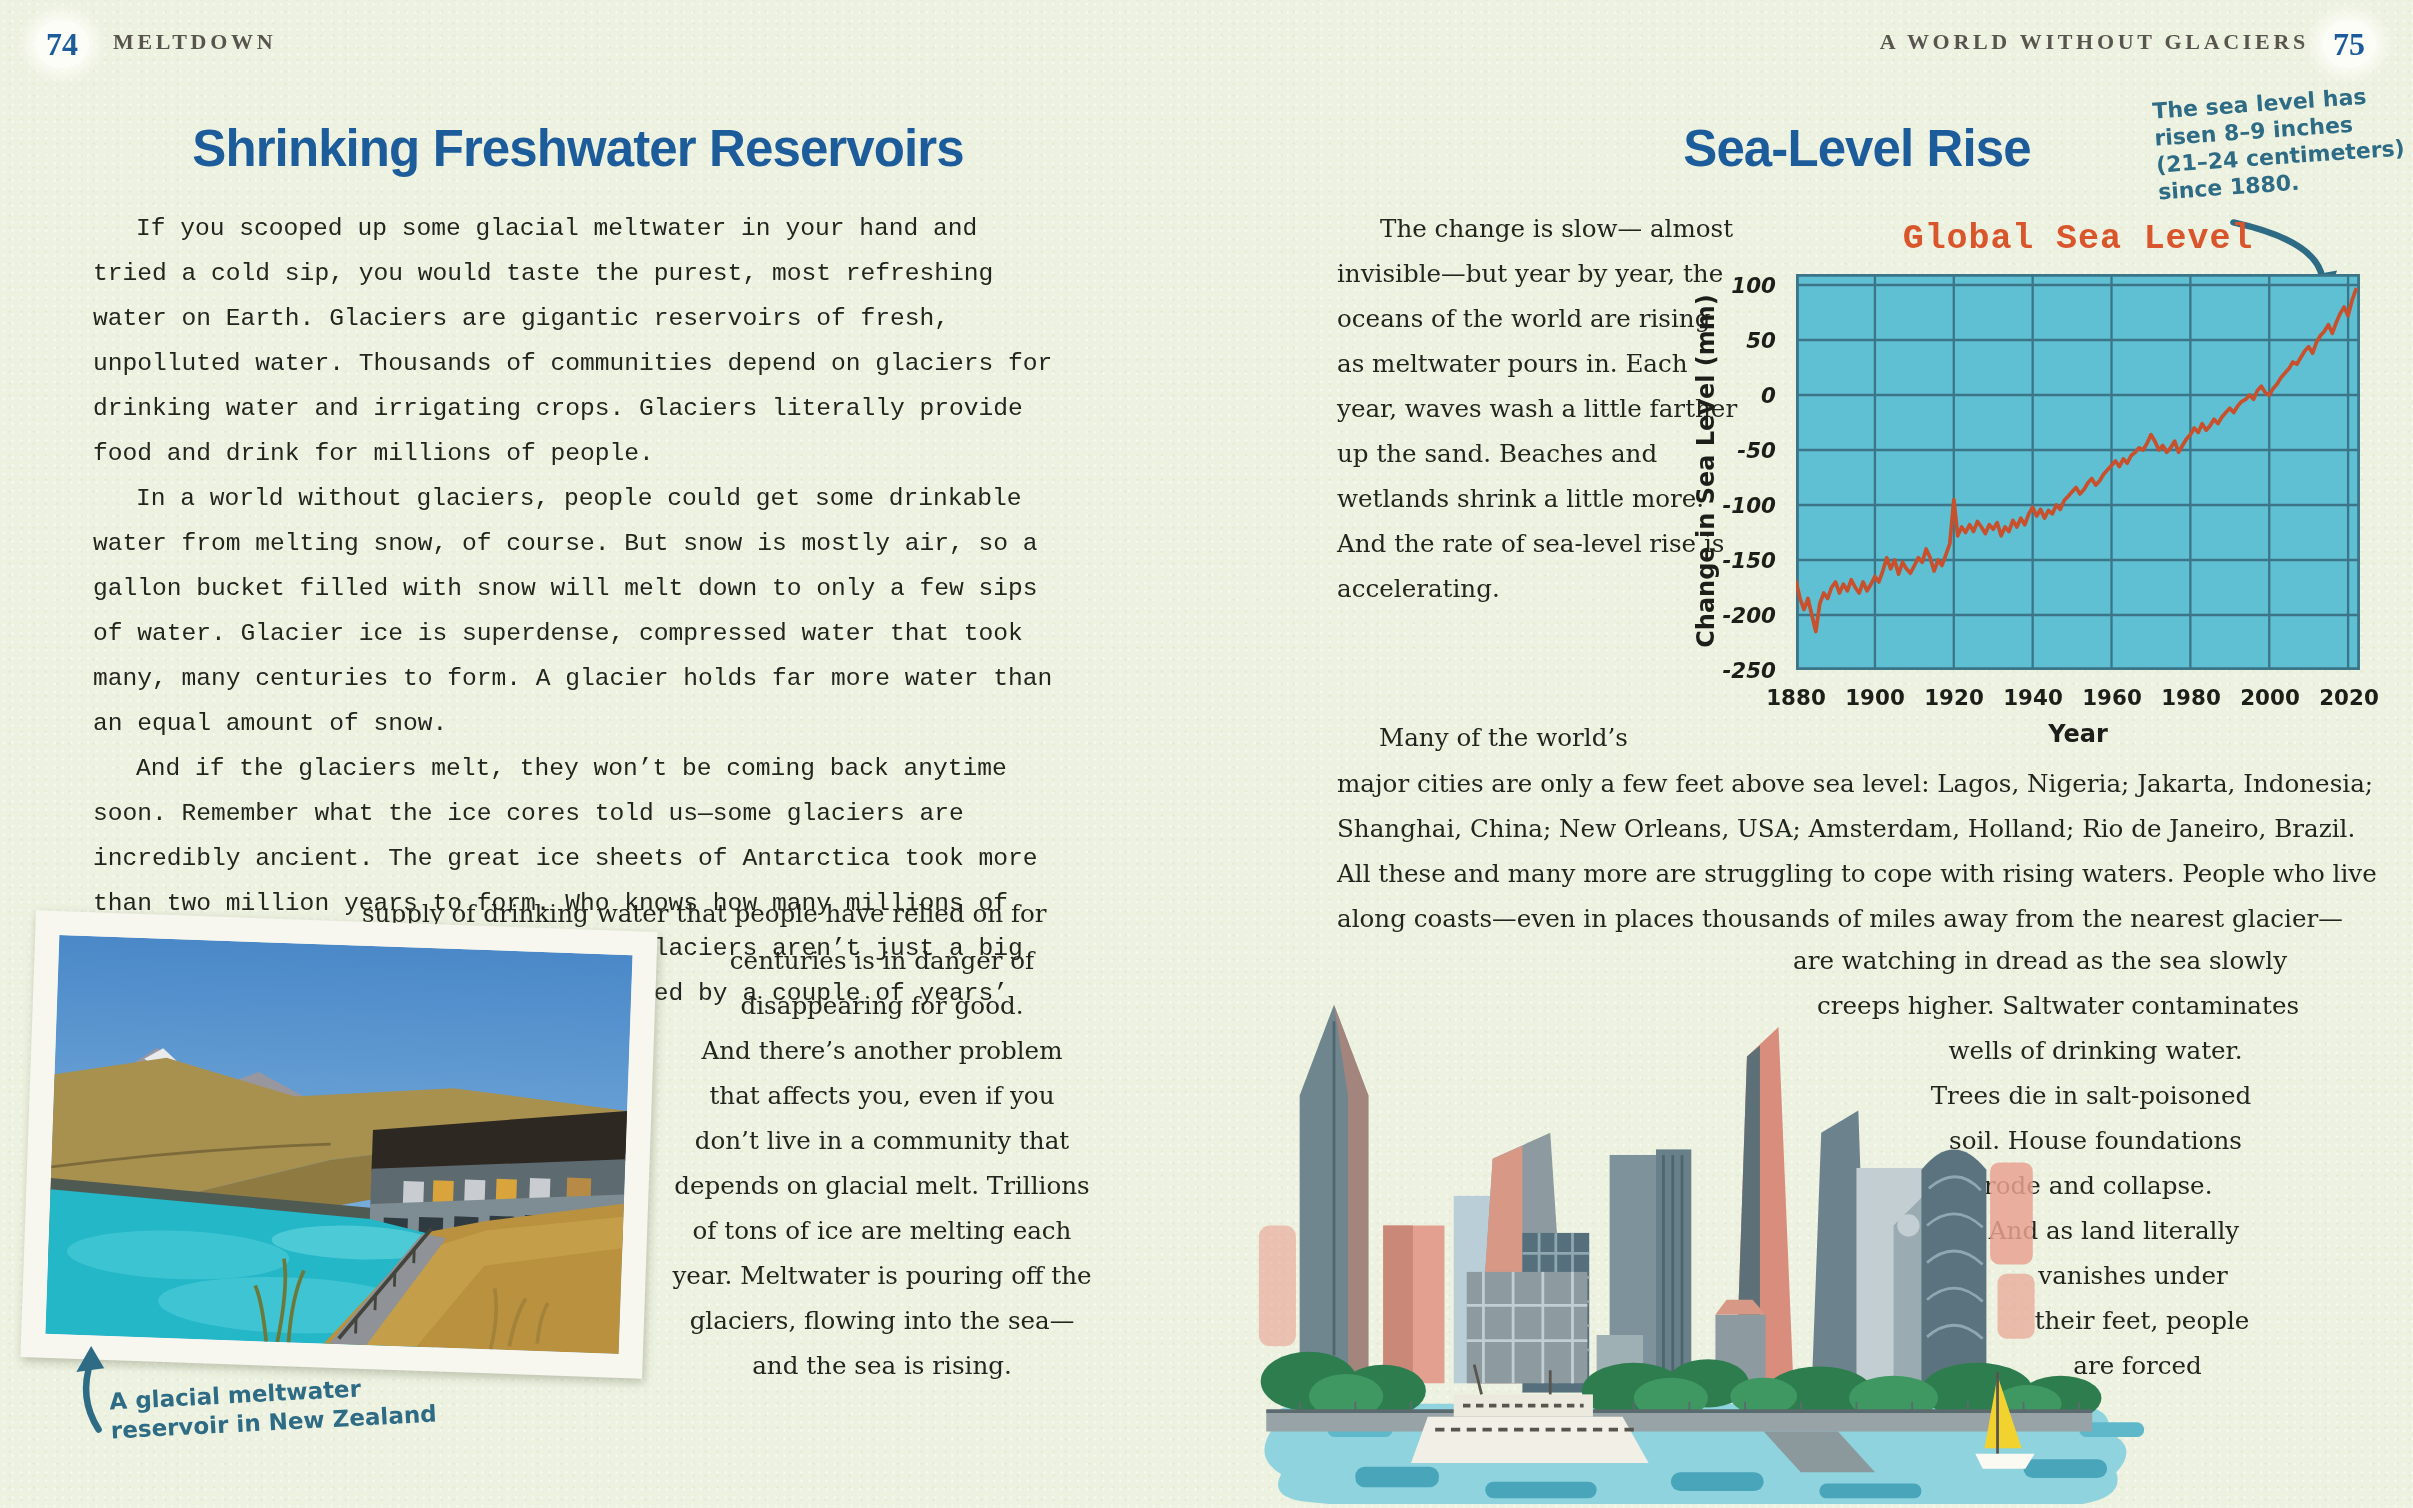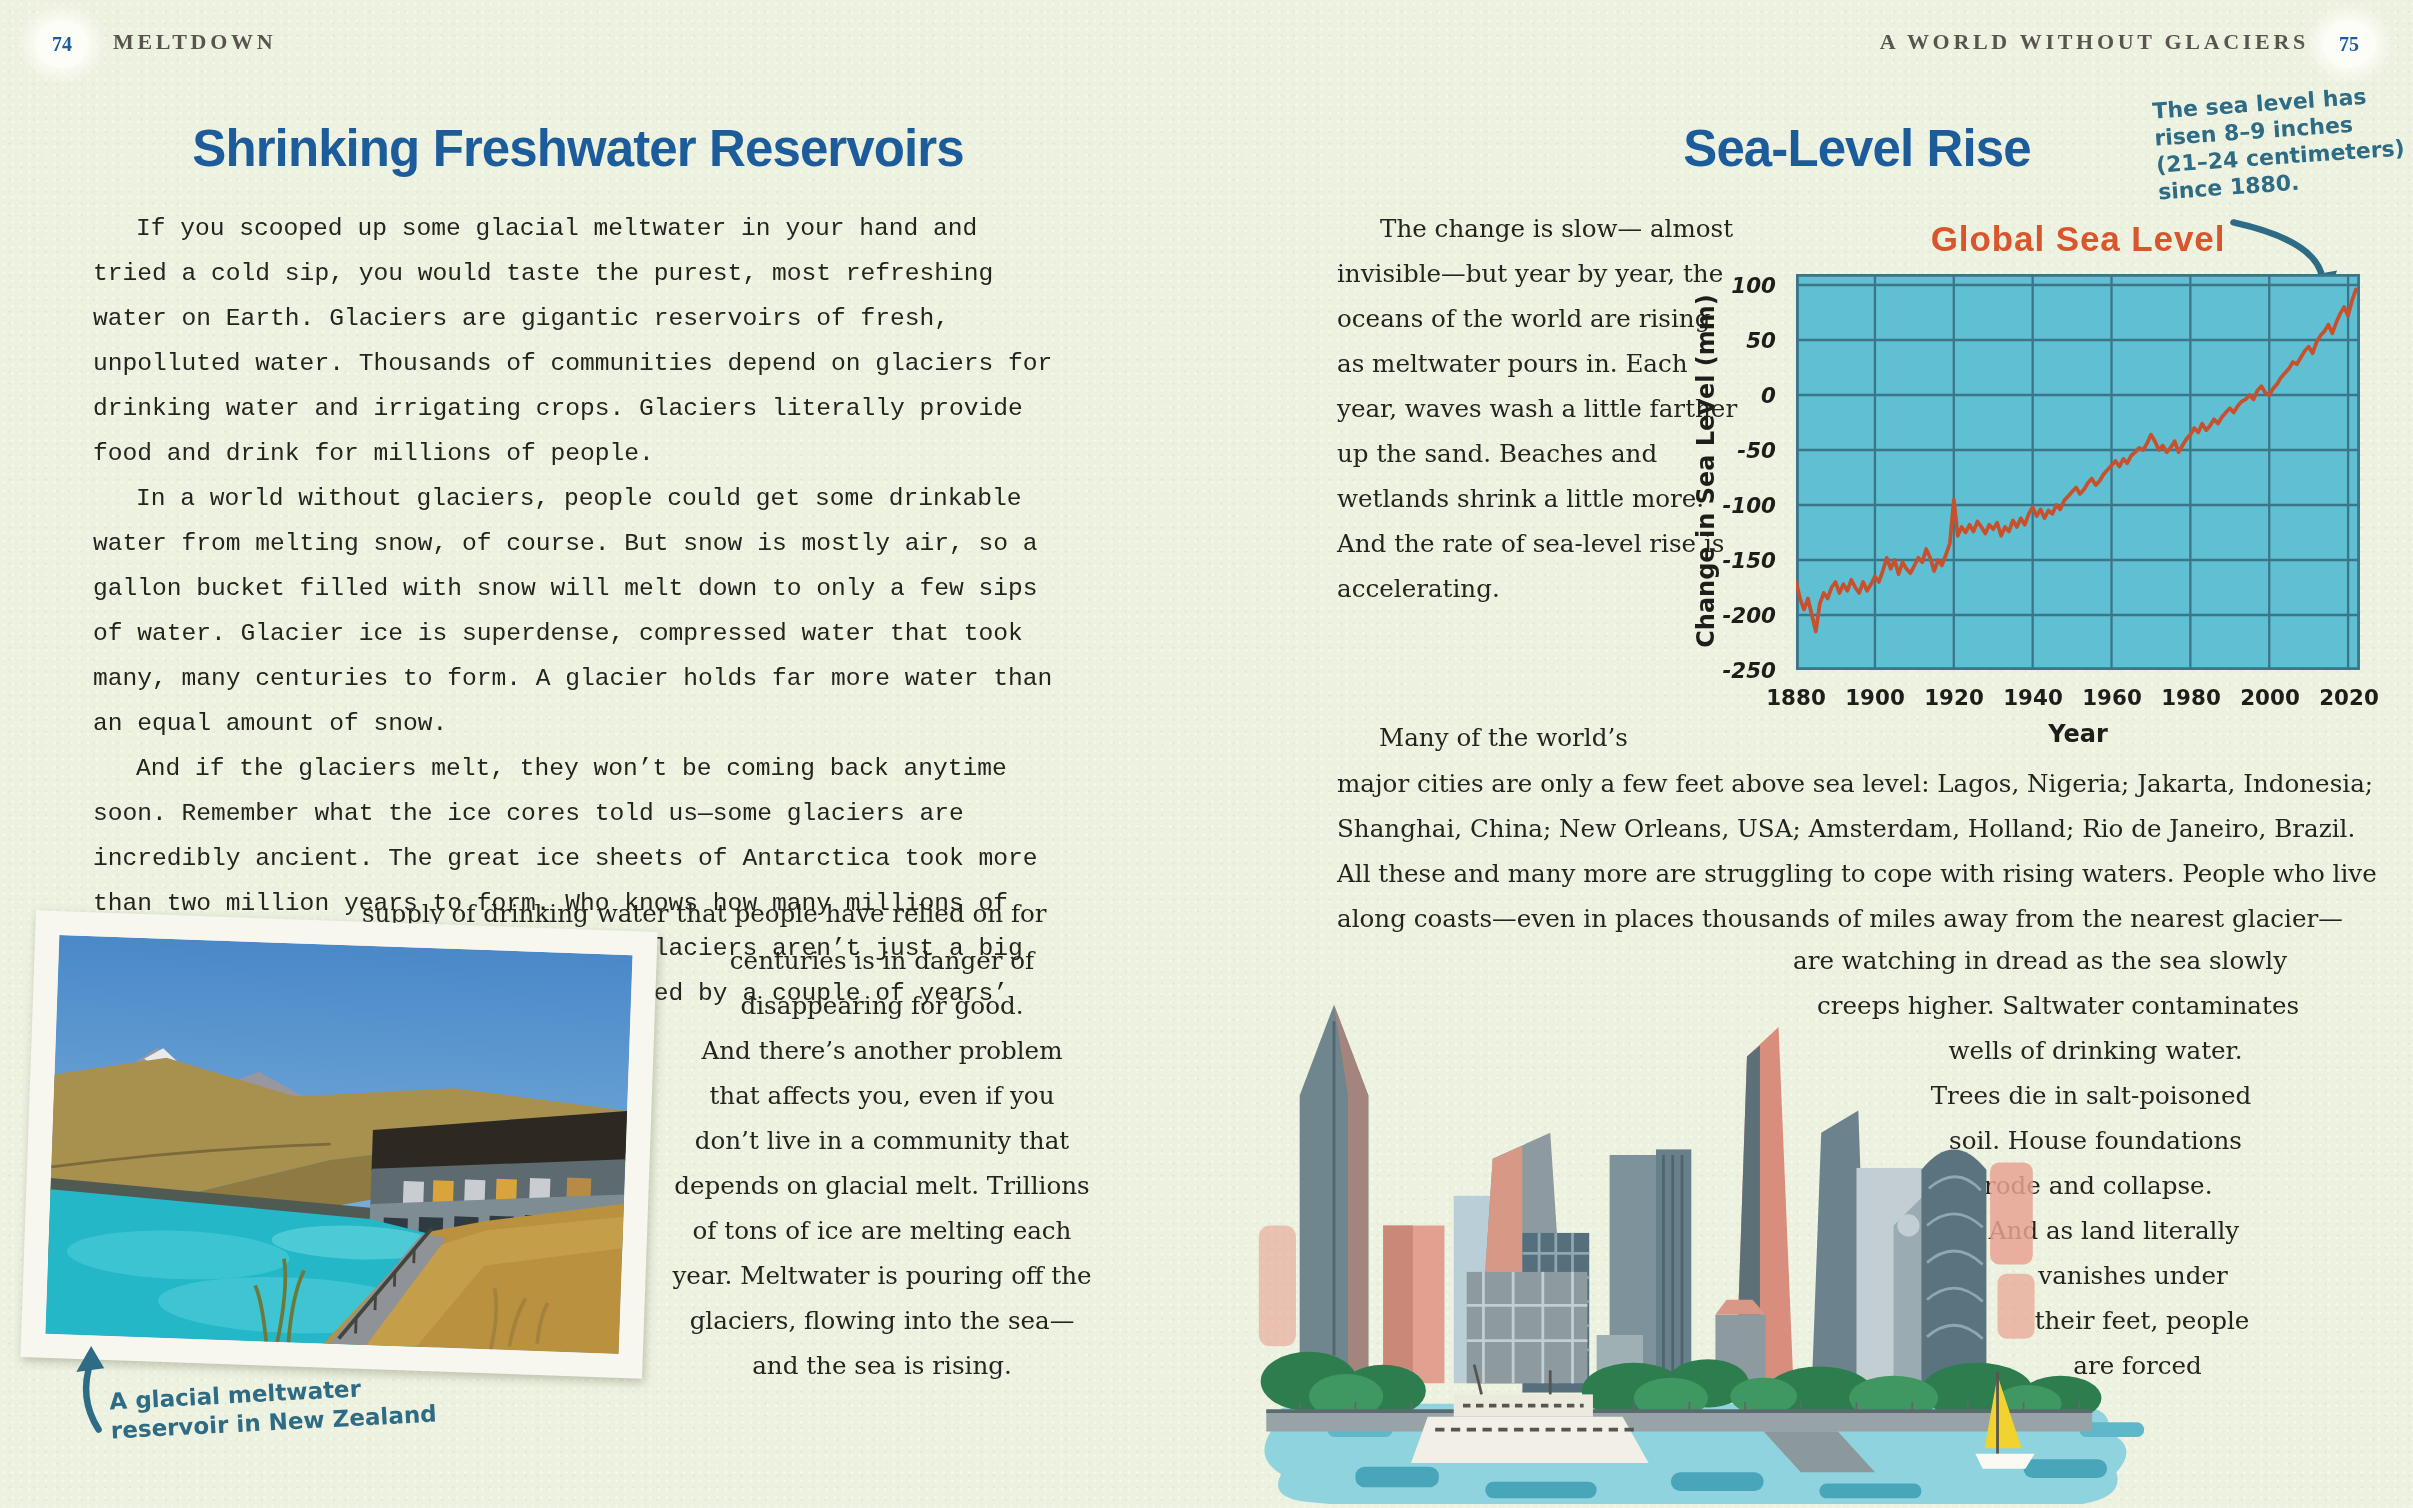--- a/index.html
+++ b/index.html
@@ -14,21 +14,21 @@
     background-size:8.4px 8.4px, 12px 12px;
     background-position:0 0, 3.7px 5.6px;
     font-family:"DejaVu Serif", serif;
     color:#24241f;
   }
   .abs{position:absolute;}
   
   .pagenum{
     width:54px;height:48px;border-radius:50%;
     background:#fcfdf6;color:#1d5c9b;
-    font-family:"Liberation Serif", serif;font-weight:bold;font-size:20px;
+    font-family:"Liberation Serif", serif;font-weight:bold;font-size:32px;
     display:flex;align-items:center;justify-content:center;
     box-shadow:0 0 13px 9.3px rgba(252,253,246,.8);
   }
   .runhead{
     font-family:"Liberation Serif", serif;font-weight:bold;
     font-size:22px;letter-spacing:3.7px;color:#57554e;
   }
   
   .chapter-title{
     font-family:"Liberation Sans", sans-serif;font-weight:bold;
@@ -43,21 +43,21 @@
   .wrapcol div{white-space:nowrap;}
   
   .hand{
     font-family:"DejaVu Sans", sans-serif;font-weight:bold;
     color:#2e6b84;
   }
   .note{font-size:22px;line-height:27px;white-space:nowrap;}
   .caption{font-size:23px;line-height:29px;white-space:nowrap;}
   
   .chart-title{
-    font-family:Liberation Sans, sans-serif;font-weight:bold;
+    font-family:Liberation Mono, monospace;font-weight:bold;
     font-size:35px;letter-spacing:0.9px;color:#d9552b;text-align:center;
     white-space:nowrap;
   }
   .tick{
     position:absolute;font-family:"DejaVu Sans", sans-serif;font-weight:bold;
     color:#1d1d19;font-size:21.4px;
   }
   .xtick{top:0;transform:translateX(-50%);}
   .ytick{right:11px;transform:translateY(-50%);}
   .axis-label{

